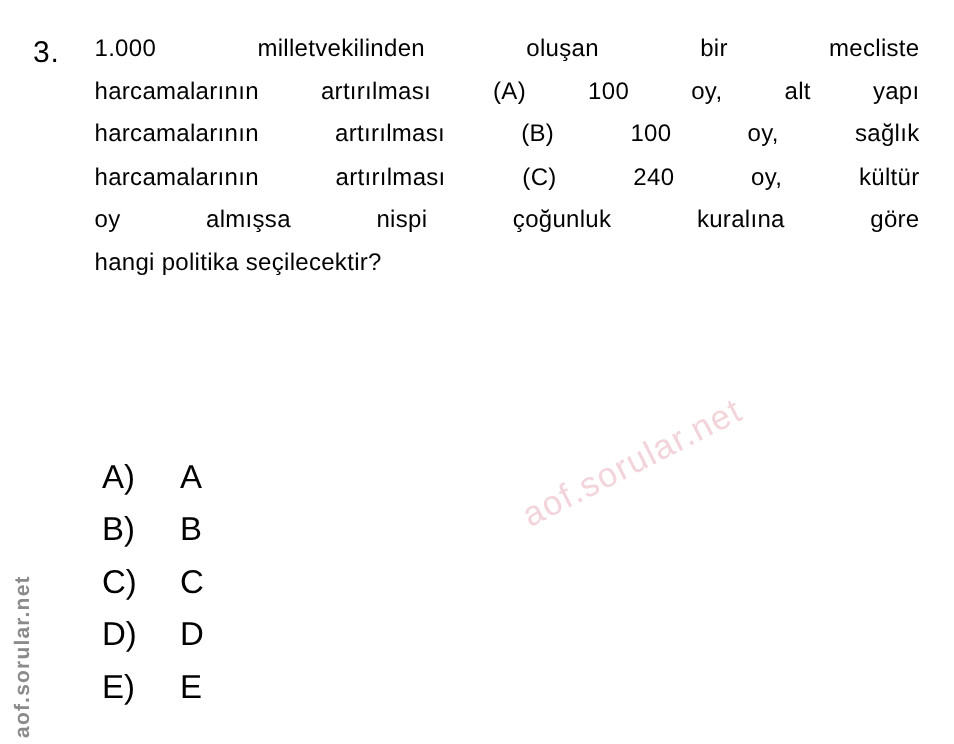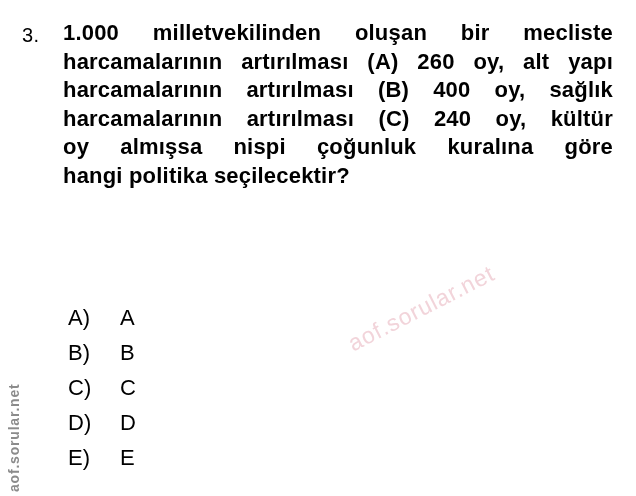--- a/index.html
+++ b/index.html
@@ -28,22 +28,22 @@
   }
 
   
   .q-text {
     position: absolute;
     left: 63px;
     top: 19px;
     width: 550px;
   }
   .q-line {
-    font-size: 22px;
-    font-weight: 700;
+    font-size: 16px;
+    font-weight: 400;
     line-height: 28.5px;
     text-align: justify;
     text-align-last: justify;
     white-space: normal;
     letter-spacing: 0.2px;
   }
   .q-line.last {
     text-align: center;
     text-align-last: left;
   }
@@ -96,22 +96,22 @@
 </style>
 </head>
 <body>
 
 <div id="page">
 
   <div class="q-number">3.</div>
 
   <div class="q-text">
     <div class="q-line">1.000 milletvekilinden oluşan bir mecliste</div>
-    <div class="q-line">harcamalarının artırılması (A) 260 oy, alt yapı</div>
-    <div class="q-line">harcamalarının artırılması (B) 400 oy, sağlık</div>
+    <div class="q-line">harcamalarının artırılması (A) 100 oy, alt yapı</div>
+    <div class="q-line">harcamalarının artırılması (B) 100 oy, sağlık</div>
     <div class="q-line">harcamalarının artırılması (C) 240 oy, kültür</div>
     <div class="q-line">oy almışsa nispi çoğunluk kuralına göre</div>
     <div class="q-line last">hangi politika seçilecektir?</div>
   </div>
 
   <div class="options">
     <div class="option-row">
       <span class="option-label">A)</span>
       <span class="option-value">A</span>
     </div>

